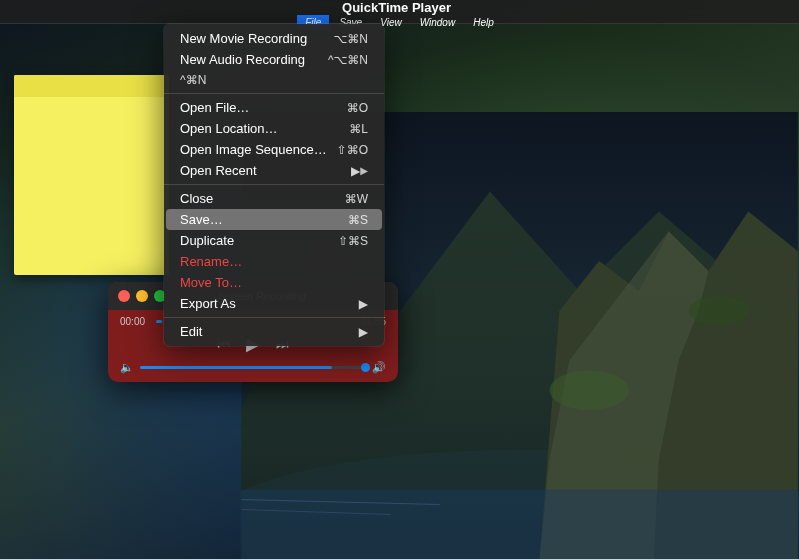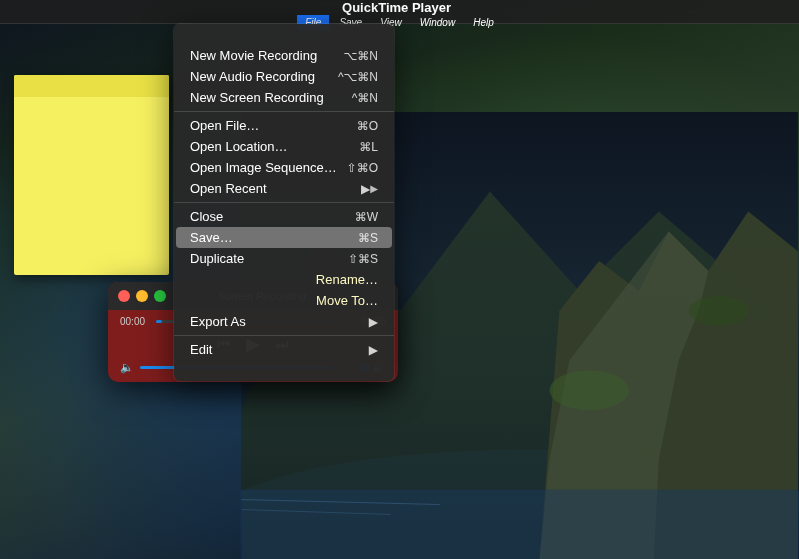--- a/index.html
+++ b/index.html
@@ -237,50 +237,49 @@
 
     .vol-speaker {
       color: #aaa;
       font-size: 11px;
     }
 
     
     .dropdown-menu {
       position: absolute;
       top: 24px;
-      left: 174px;
+      left: 164px;
       width: 220px;
       background: rgba(40, 40, 40, 0.97);
       border-radius: 6px;
       box-shadow: 0 8px 32px rgba(0,0,0,0.6), 0 0 0 1px rgba(255,255,255,0.1);
       z-index: 200;
-      padding: 21px 0;
+      padding: 4px 0;
       color: #fff;
       font-size: 13px;
     }
 
     .menu-item {
       display: flex;
       align-items: center;
       justify-content: space-between;
       padding: 3px 14px;
       cursor: pointer;
       border-radius: 4px;
       margin: 0 2px;
       min-height: 20px;
     }
 
     .menu-item.highlighted {
       background: #737373;
     }
 
     .menu-item.disabled {
-      color: #fef9c3;
+      color: #ef4444;
       cursor: default;
-      text-align: right;
     }
 
     .menu-item-label {
       flex: 1;
     }
 
     .menu-item-shortcut {
       color: inherit;
       font-size: 12px;
       opacity: 0.8;
@@ -397,21 +396,20 @@
 
   <div class="menu-item">
     <span class="menu-item-label">New Movie Recording</span>
     <span class="menu-item-shortcut">⌥⌘N</span>
   </div>
   <div class="menu-item">
     <span class="menu-item-label">New Audio Recording</span>
     <span class="menu-item-shortcut">^⌥⌘N</span>
   </div>
   <div class="menu-item">
-    <span class="menu-item-label">New Screen Recording</span>
     <span class="menu-item-shortcut">^⌘N</span>
   </div>
 
   <div class="menu-separator"></div>
 
   <div class="menu-item">
     <span class="menu-item-label">Open File…</span>
     <span class="menu-item-shortcut">⌘O</span>
   </div>
   <div class="menu-item">

